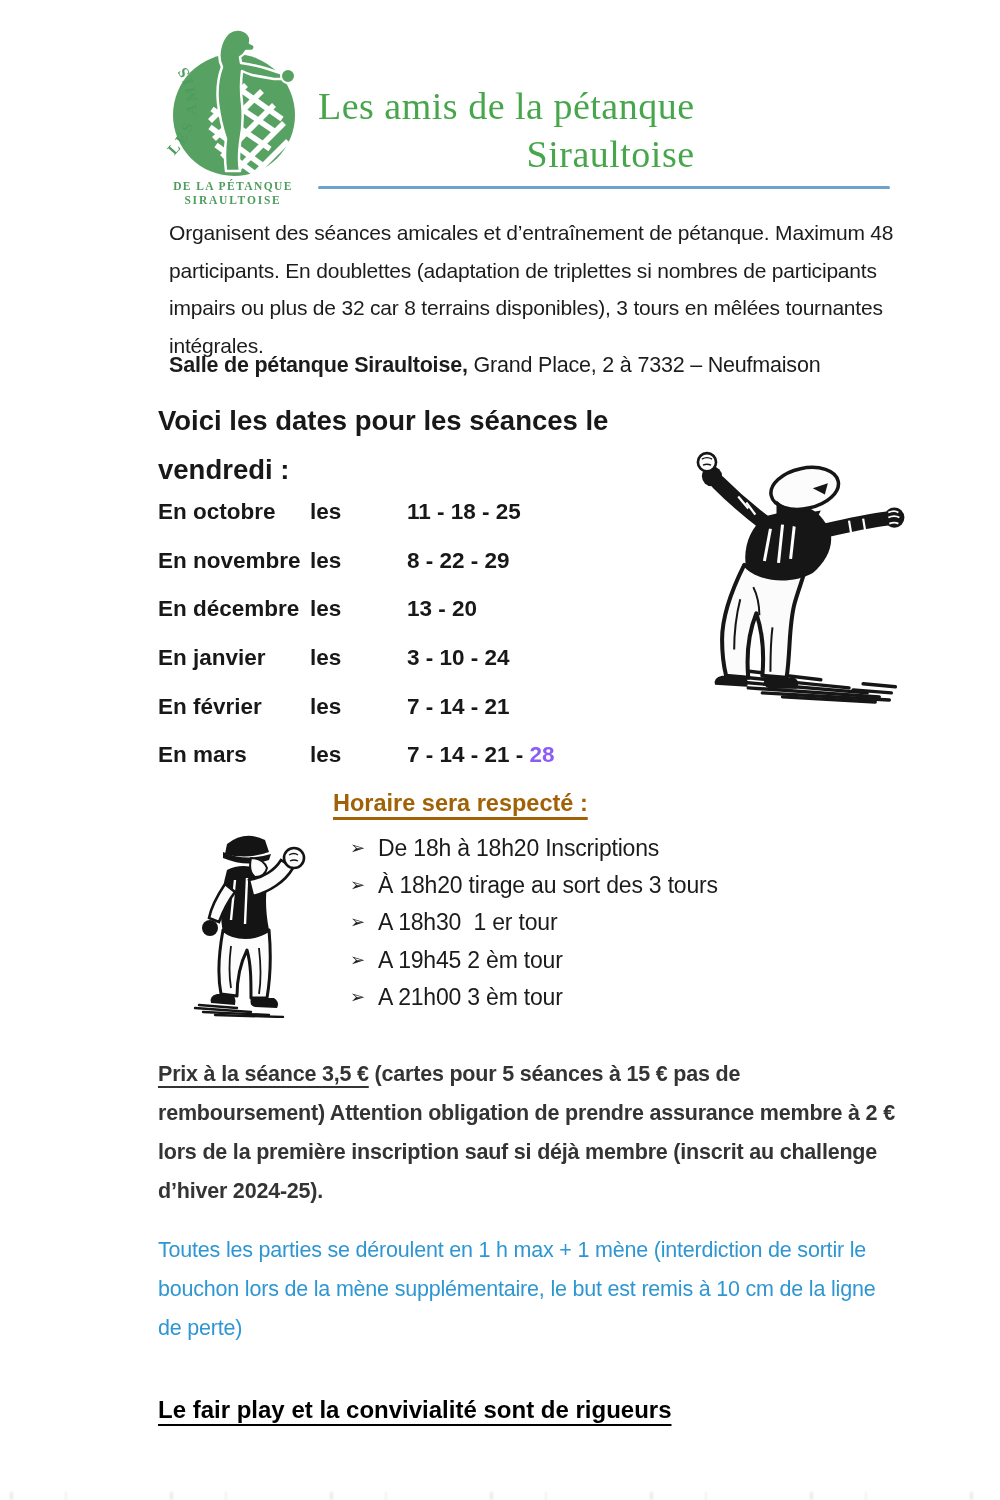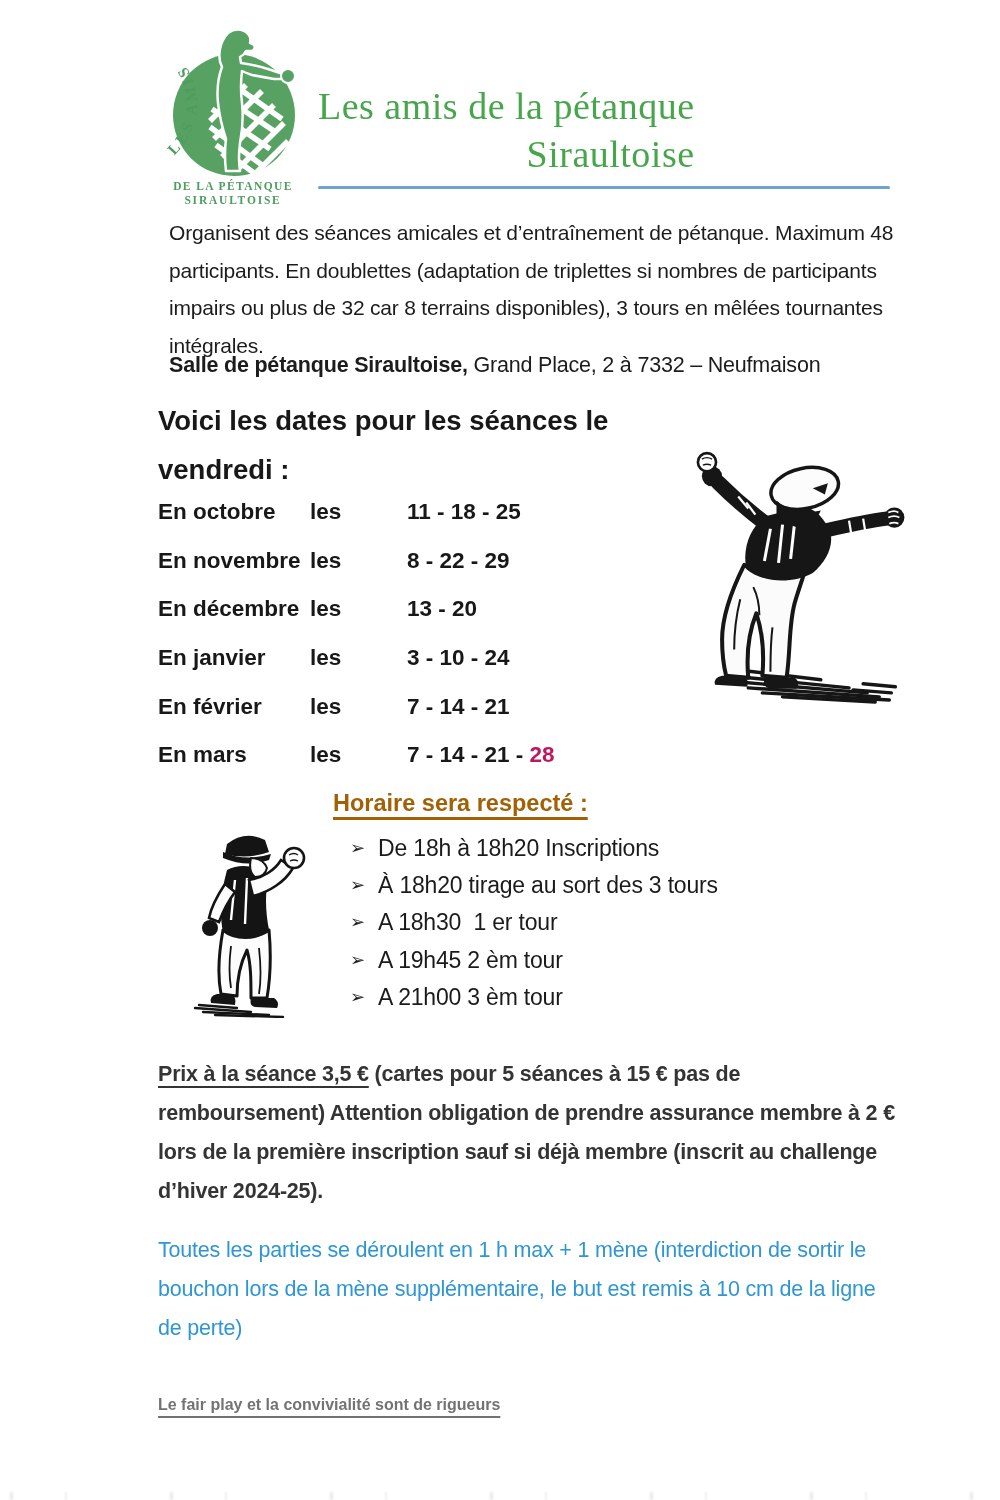--- a/index.html
+++ b/index.html
@@ -32,21 +32,21 @@
     font-size:27.5px; font-weight:700; line-height:49px; color:#181818;
   }
   .dates-heading .u {
     text-decoration-thickness:2.5px; text-underline-offset:7px;
   }
   .schedule { position:absolute; left:158px; top:499px; width:480px; font-size:22.5px; font-weight:700; color:#181818; }
   .s-row { position:relative; height:48.7px; }
   .s-month   { position:absolute; left:0; }
   .s-article { position:absolute; left:152px; }
   .s-days    { position:absolute; left:242px; white-space:pre;margin-left:7px; }
-  .s-days .green { color:#be185d; }
+  .s-days .green { color:#8b5cf6; }
 
   .illu-large { position:absolute; left:650px; top:438px; width:255px; height:272px; }
   .illu-small { position:absolute; left:164px; top:818px; width:158px; height:200px; }
 
   .horaire-heading {
     position:absolute; left:333px; top:790px;
     font-size:23.5px; font-weight:700; color:#a16207;
     text-decoration:underline; text-decoration-thickness:2.5px; text-underline-offset:6px;
   }
   .horaire-list { position:absolute; left:350px; top:835px; list-style:none; font-size:23px; color:#1b1b1b; }
@@ -59,21 +59,21 @@
     font-size:21.5px; font-weight:700; line-height:39px; color:#343434; letter-spacing:-.2px;
   }
   .price .u { text-decoration:underline; text-decoration-thickness:2px; text-underline-offset:5px; }
 
   .rules {
     position:absolute; left:158px; top:1231px; width:742px;
     font-size:21.5px; font-weight:400; line-height:39px; color:#2e96d2; letter-spacing:-.2px;
   }
   .fairplay {
     position:absolute; left:158px; top:1396px;
-    font-size:16px; font-weight:700; color:#737373;
+    font-size:24px; font-weight:700; color:#000000;
     text-decoration:underline; text-decoration-thickness:2px; text-underline-offset:6px;
   }
   .scan-noise {
     position:absolute; left:10px; bottom:0; width:980px; height:8px; opacity:.45;
     background:repeating-linear-gradient(90deg, rgba(60,60,60,.25) 0 3px, transparent 3px 55px, rgba(60,60,60,.18) 55px 57px, transparent 57px 160px);
     filter:blur(1px);
   }
 </style>
 </head>
 <body>

